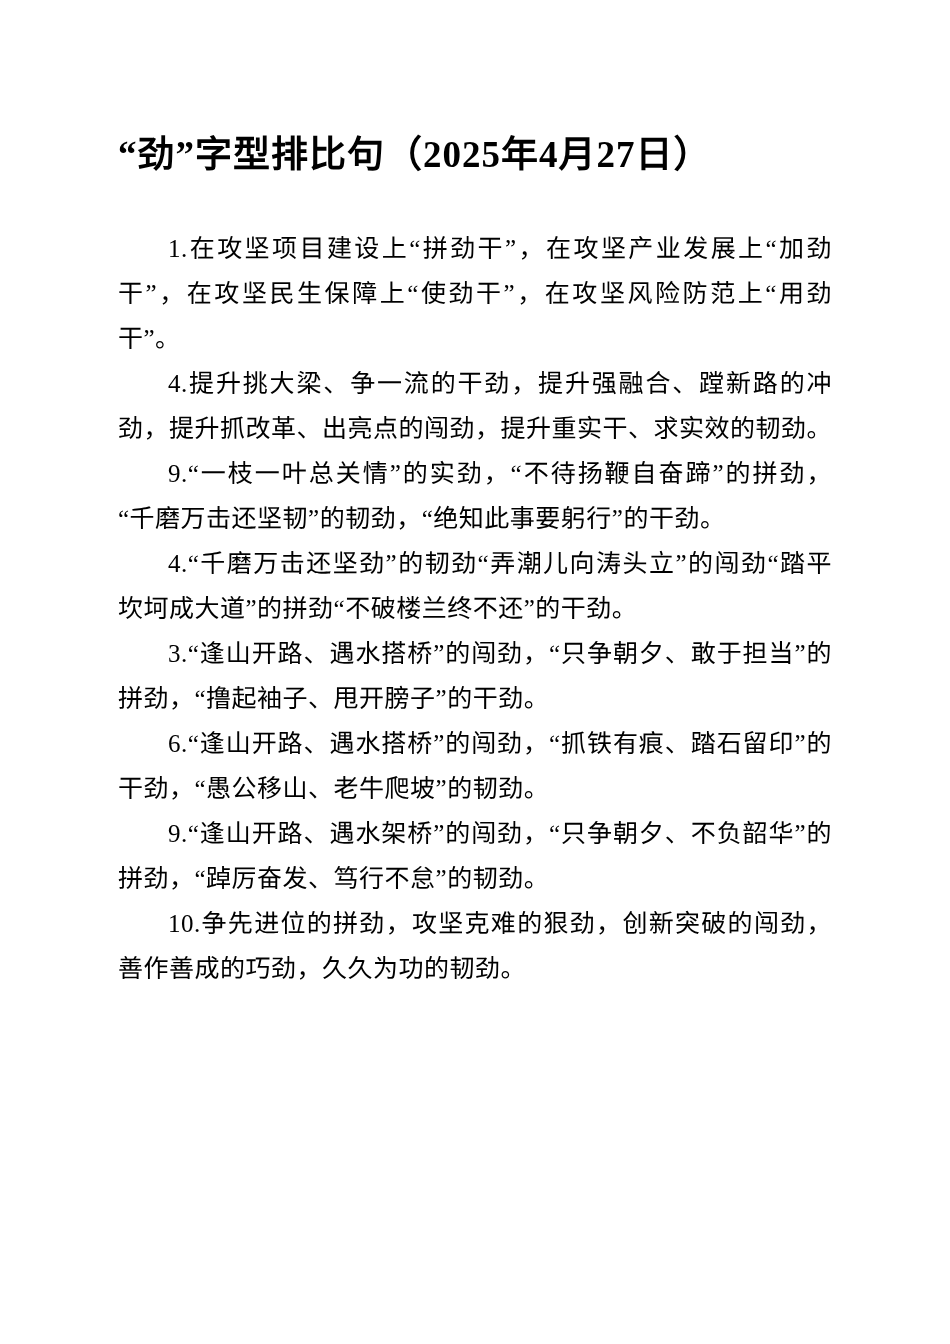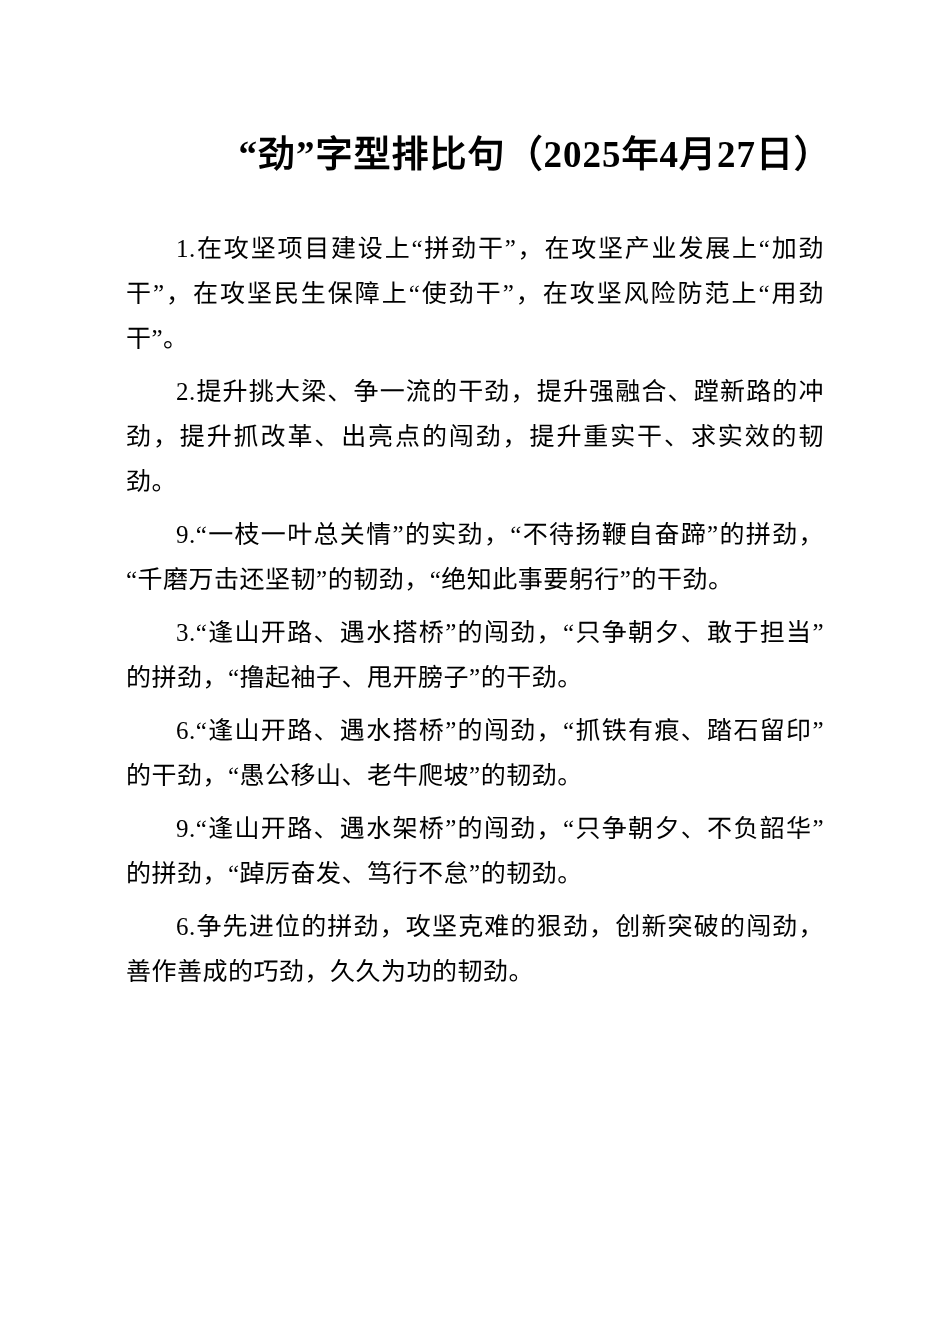--- a/index.html
+++ b/index.html
@@ -16,46 +16,47 @@
     color: #000000;
     box-sizing: border-box;
     padding: 130px 118px 0 118px;
     overflow: hidden;
   }
   .doc-title {
     font-family: "Liberation Serif", "DejaVu Serif", serif;
     font-weight: bold;
     font-size: 37px;
     line-height: 50px;
-    text-align: right;
+    text-align: left;
     letter-spacing: 1px;
     margin: 0 0 46px 0;
     white-space: nowrap;
   }
   .doc-body {
     font-family: "Liberation Serif", "DejaVu Serif", serif;
     font-size: 25px;
     line-height: 45px;
   }
   .doc-para {
-    margin: 8px;
+    margin: 0;
     text-indent: 2em;
     text-align: justify;
     text-justify: inter-ideograph;
     letter-spacing: 0.5px;
   }
 </style>
 </head>
 <body>
 
 <div class="page">
   <h1 class="doc-title">“劲”字型排比句（2025年4月27日）</h1>
 
   <div class="doc-body">
     <p class="doc-para">1.在攻坚项目建设上“拼劲干”，在攻坚产业发展上“加劲干”，在攻坚民生保障上“使劲干”，在攻坚风险防范上“用劲干”。</p>
-    <p class="doc-para">2.提升挑大梁、争一流的干劲，提升强融合、蹚新路的冲劲，提升抓改革、出亮点的闯劲，提升重实干、求实效的韧劲。</p>
+    <p class="doc-para">4.提升挑大梁、争一流的干劲，提升强融合、蹚新路的冲劲，提升抓改革、出亮点的闯劲，提升重实干、求实效的韧劲。</p>
     <p class="doc-para">9.“一枝一叶总关情”的实劲，“不待扬鞭自奋蹄”的拼劲，“千磨万击还坚韧”的韧劲，“绝知此事要躬行”的干劲。</p>
+    <p class="doc-para">4.“千磨万击还坚劲”的韧劲“弄潮儿向涛头立”的闯劲“踏平坎坷成大道”的拼劲“不破楼兰终不还”的干劲。</p>
     <p class="doc-para">3.“逢山开路、遇水搭桥”的闯劲，“只争朝夕、敢于担当”的拼劲，“撸起袖子、甩开膀子”的干劲。</p>
     <p class="doc-para">6.“逢山开路、遇水搭桥”的闯劲，“抓铁有痕、踏石留印”的干劲，“愚公移山、老牛爬坡”的韧劲。</p>
     <p class="doc-para">9.“逢山开路、遇水架桥”的闯劲，“只争朝夕、不负韶华”的拼劲，“踔厉奋发、笃行不怠”的韧劲。</p>
-    <p class="doc-para">6.争先进位的拼劲，攻坚克难的狠劲，创新突破的闯劲，善作善成的巧劲，久久为功的韧劲。</p>
+    <p class="doc-para">10.争先进位的拼劲，攻坚克难的狠劲，创新突破的闯劲，善作善成的巧劲，久久为功的韧劲。</p>
   </div>
 </div>
 
 </body></html>

